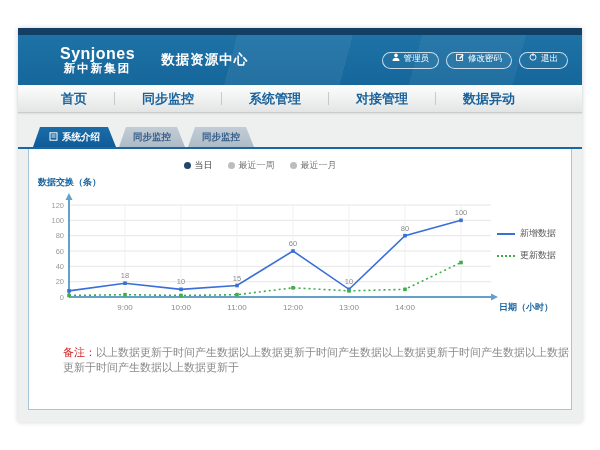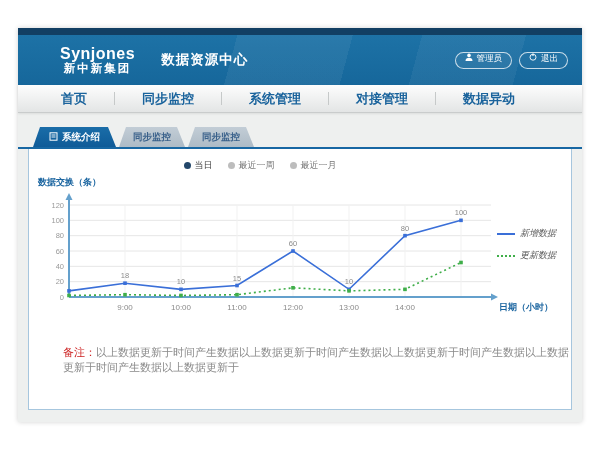--- a/index.html
+++ b/index.html
@@ -48,21 +48,21 @@
   
   .panel { margin:0 10px; height:261px; background:#fff; border:1px solid #a6c6de; border-top:none; position:relative; }
   .filter-row { display:flex; justify-content:center; gap:15px; padding:10px 80px 0 0; }
   .radio { display:flex; align-items:center; gap:4px; font-size:9px; color:#777; cursor:pointer; }
   .radio .dot { width:7px; height:7px; border-radius:50%; background:#bdbdbd; }
   .radio.selected .dot { background:#23476a; }
   .radio.selected { color:#444; }
   .ylabel { color:#1b65a0; font-size:9px; font-weight:bold; margin:4px 0 0 9px; }
   .chart-wrap { position:relative; margin-top:0px; }
   .legend { position:absolute; left:468px; top:38px; display:flex; flex-direction:column; gap:9px; }
-  .legend-item { display:flex; align-items:center; gap:5px; font-size:9px; color:#555; cursor:pointer;font-style:italic; }
+  .legend-item { display:flex; align-items:center; gap:5px; font-size:9px; color:#555; cursor:pointer; }
   .sample { width:18px; height:0; }
   .sample.solid { border-top:2px solid #3a6fd8; }
   .sample.dotted { border-top:2px dotted #3fae49; }
   .note { margin:24px 0 0 34px; font-size:11px; color:#8a8a8a; }
   .note .red { color:#cc2222; }
   svg text { font-family:"Liberation Sans","DejaVu Sans",sans-serif; }
 </style>
 </head>
 <body>
 
@@ -77,20 +77,29 @@
     <div class="app-title">数据资源中心</div>
     <div class="header-right">
       <div class="hbtn">
         <span>
           <svg width="8" height="8" viewBox="0 0 8 8">
               <circle cx="4" cy="2.4" r="1.8" fill="#fff"></circle>
               <path d="M0.5 8 C0.5 5.6 2 4.7 4 4.7 C6 4.7 7.5 5.6 7.5 8 Z" fill="#fff"></path>
             </svg>
         </span>
         <span>管理员</span>
+      </div>
+      <div class="hbtn">
+        <span>
+          <svg width="8" height="8" viewBox="0 0 8 8">
+              <rect x="0.6" y="1.4" width="6" height="6" fill="none" stroke="#fff" stroke-width="0.9"></rect>
+              <path d="M3 5.2 L6.6 1.2 L7.6 2.2 L4.2 6 Z" fill="#fff"></path>
+            </svg>
+        </span>
+        <span>修改密码</span>
       </div>
       <div class="hbtn">
         <span>
           <svg width="8" height="8" viewBox="0 0 8 8">
               <circle cx="4" cy="4.2" r="3" fill="none" stroke="#fff" stroke-width="0.9"></circle>
               <line x1="4" y1="0.4" x2="4" y2="3" stroke="#fff" stroke-width="1.1"></line>
             </svg>
         </span>
         <span>退出</span>
       </div>

